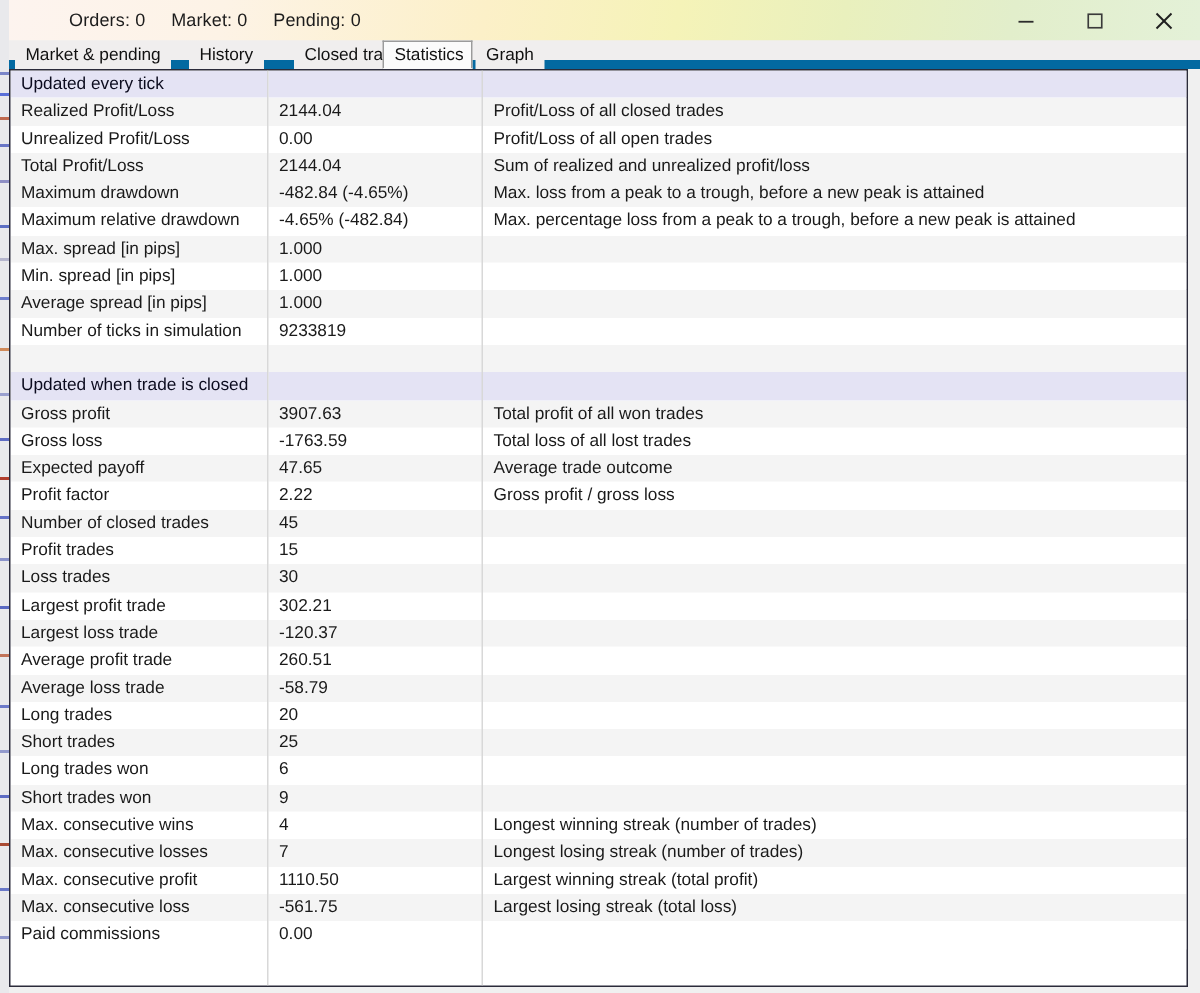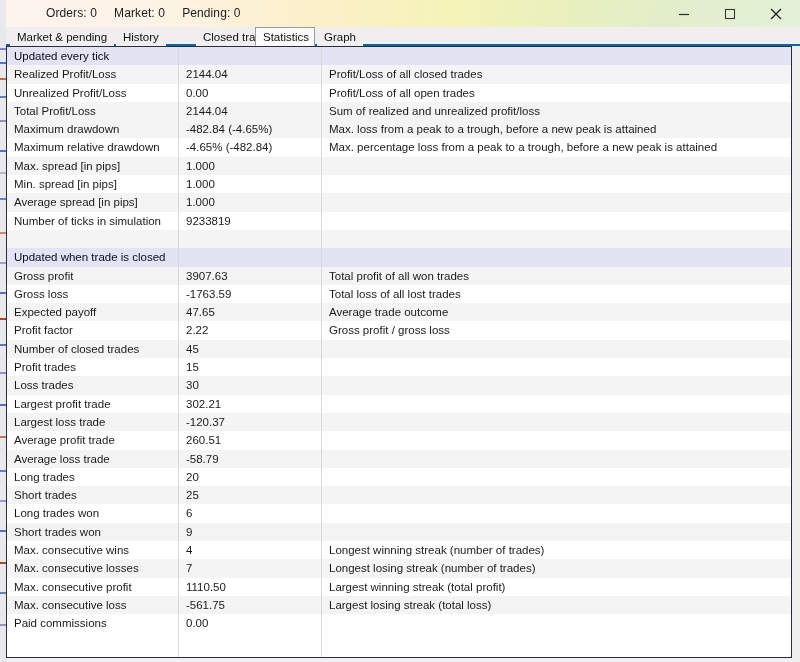--- a/index.html
+++ b/index.html
@@ -81,21 +81,21 @@
   #btn-close    { right: 1px; }
 
   
   #tab-strip {
     position: absolute;
     left: 6px;
     top: 27px;
     width: 794px;
     height: 19px;
     background: #f0eeee;
-    border-bottom: 2px solid #0369a1;
+    border-bottom: 6px solid #0369a1;
     box-sizing: border-box;
   }
   .tab {
     position: absolute;
     top: 2px;
     height: 17px;
     padding: 0 7px;
     font-size: 11.5px;
     color: #111;
     line-height: 17px;
@@ -225,21 +225,21 @@
         <svg width="14" height="14" viewBox="0 0 14 14">
           <line x1="2" y1="2" x2="12" y2="12" stroke="#1f1f1f" stroke-width="1.25"></line>
           <line x1="12" y1="2" x2="2" y2="12" stroke="#1f1f1f" stroke-width="1.25"></line>
         </svg>
       </span>
     </div>
   </div>
 
   <div id="tab-strip">
       <div class="tab" style="left: 4px; width: 104px;">Market &amp; pending</div>
-      <div class="tab" style="left: 110px; width: 50px;">History</div>
+      <div class="tab" style="left: 120px; width: 50px;">History</div>
       <div class="tab" style="left: 162px; width: 85px; margin-left: 28px;">Closed trades</div>
       <div class="tab selected" style="left: 249px; width: 60px;">Statistics</div>
       <div class="tab" style="left: 311px; width: 46px;">Graph</div>
     </div>
 
   <div id="stats-panel">
     <div id="col-div-1"></div>
     <div id="col-div-2"></div>
     <table id="stats-table">
       <colgroup>

